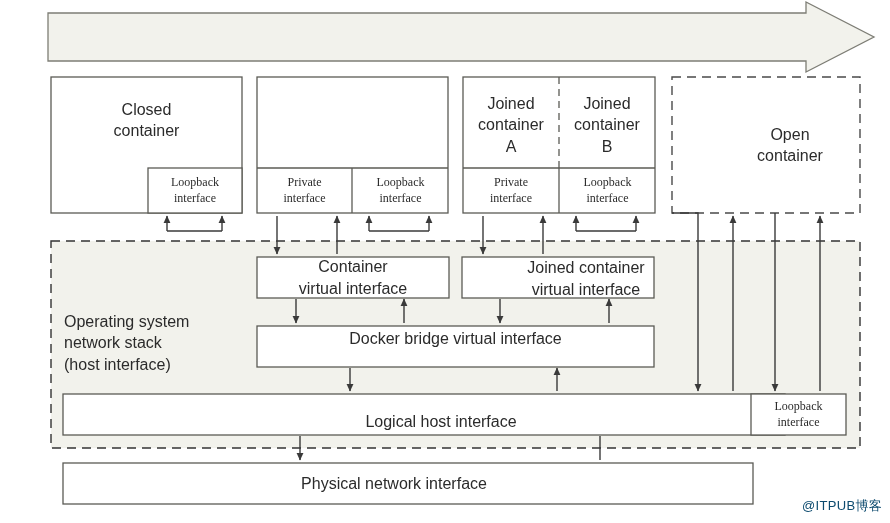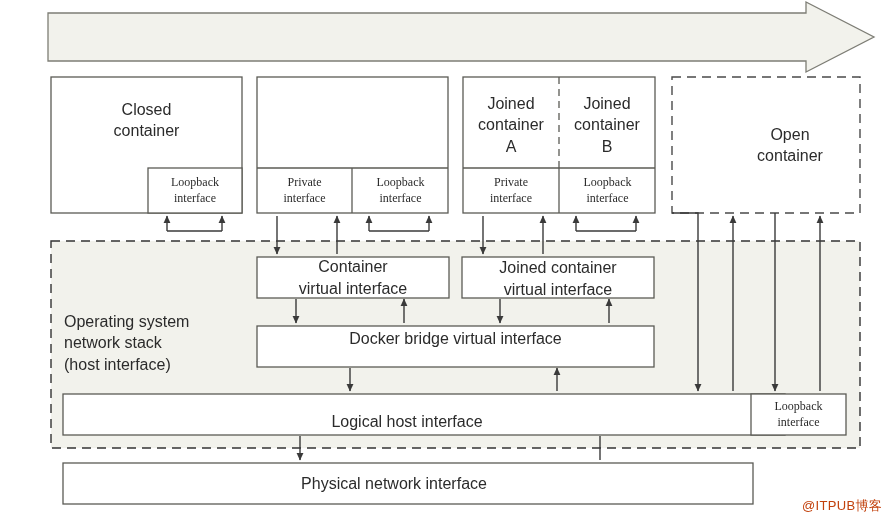--- a/index.html
+++ b/index.html
@@ -44,21 +44,21 @@
     font-size: 15px;
   }
   .small-lbl {
     font-size: 12px;
     font-family: Liberation Serif, serif;
   }
   .watermark {
     position: absolute;
     right: 8px;
     bottom: 8px;
-    color: #c2410c;
+    color: #0c4a6e;
     font-size: 13px;
     letter-spacing: 0.3px;
   }
 </style>
 </head>
 <body>
 
 <div id="canvas">
 
   <svg id="svg-layer" viewBox="0 0 890 523">
@@ -186,24 +186,24 @@
 
   <div class="lbl" style="left:696px; top:77px; width:188px; height:136px;">Open
 container</div>
 
   <div class="lbl lbl-left" style="left:64px; top:312px; width:190px; height:62px;">Operating system
 network stack
 (host interface)</div>
 
   <div class="lbl" style="left:257px; top:257px; width:192px; height:41px;">Container
 virtual interface</div>
-  <div class="lbl" style="left:462px; top:257px; width:192px; height:43px;">Joined container
+  <div class="lbl" style="left:462px; top:257px; width:192px; height:43px;padding-left:28px;">Joined container
 virtual interface</div>
   <div class="lbl" style="left:257px; top:326px; width:397px; height:26px;">Docker bridge virtual interface</div>
-  <div class="lbl" style="left:63px; top:394px; width:688px; height:56px;">Logical host interface</div>
+  <div class="lbl" style="left:63px; top:394px; width:688px; height:56px;padding-left:34px;">Logical host interface</div>
   <div class="lbl small-lbl" style="left:751px; top:394px; width:95px; height:41px;">Loopback
 interface</div>
 
   <div class="lbl" style="left:63px; top:463px; width:662px; height:41px;">Physical network interface</div>
 
   <div class="watermark">@ITPUB博客</div>
 
 </div>
 
 </body></html>

